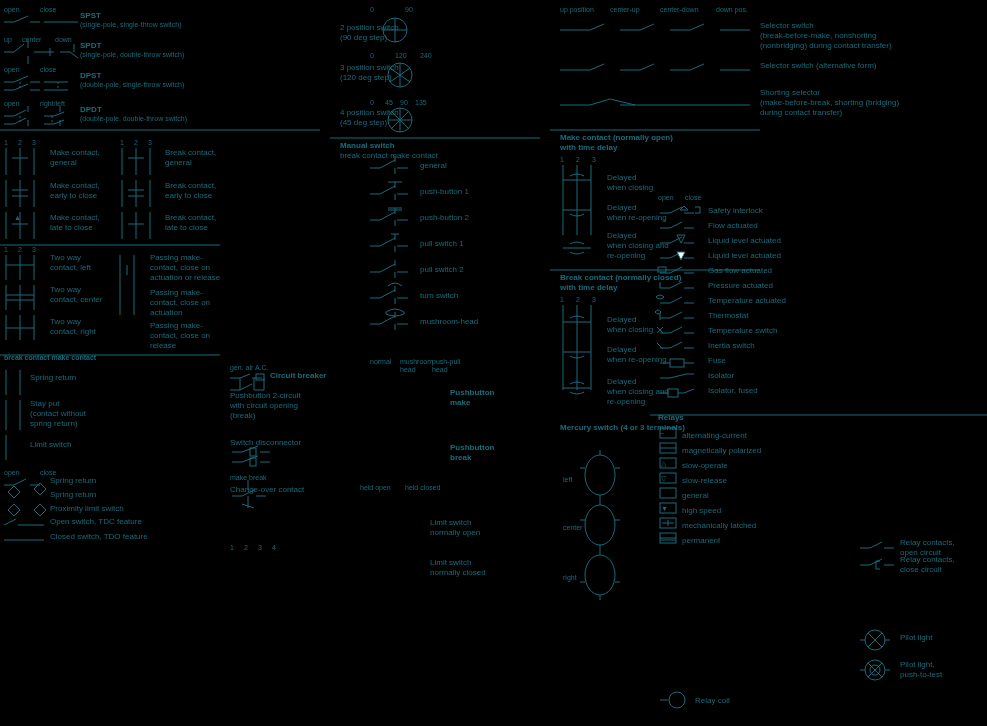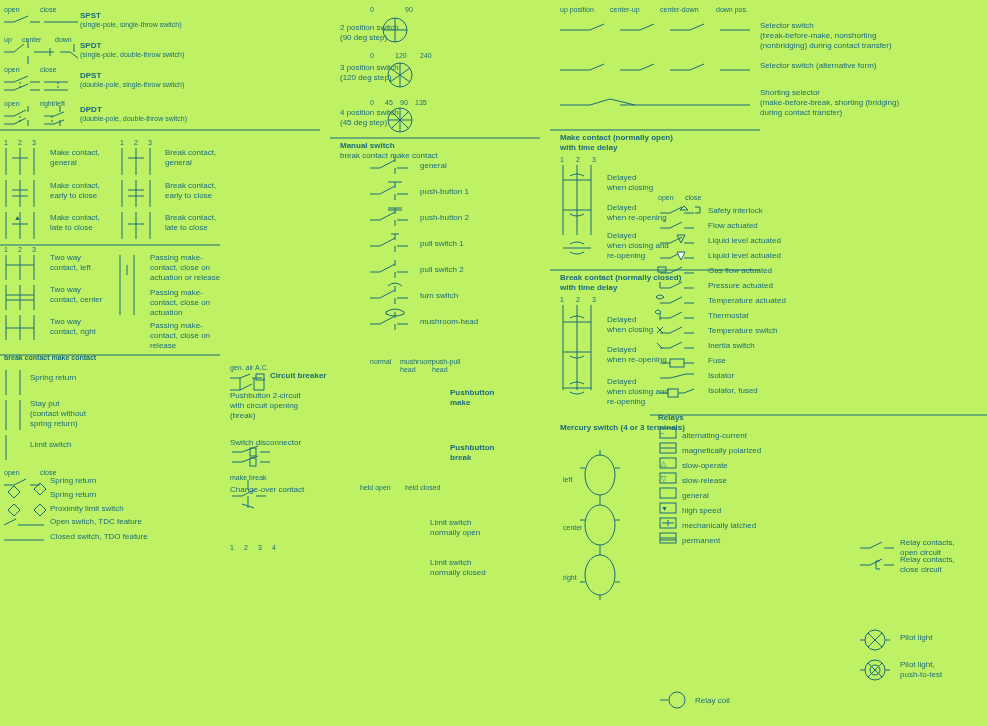--- a/index.html
+++ b/index.html
@@ -15,21 +15,21 @@
     }
     svg text {
       font-family: Arial, sans-serif;
       fill: #1a6b7a;
       font-size: 7px;
     }
     .diagram-area {
       position: relative;
       width: 987px;
       height: 726px;
-      background: #bef264;
+      background: #000000;
     }
   </style>
 </head>
 <body>
 
 <div class="diagram-area">
   <svg width="987" height="726" viewBox="0 0 987 726" xmlns="http://www.w3.org/2000/svg">
     <defs>
       <style>
         text { font-family: Arial, sans-serif; fill: #1a6b7a; }

